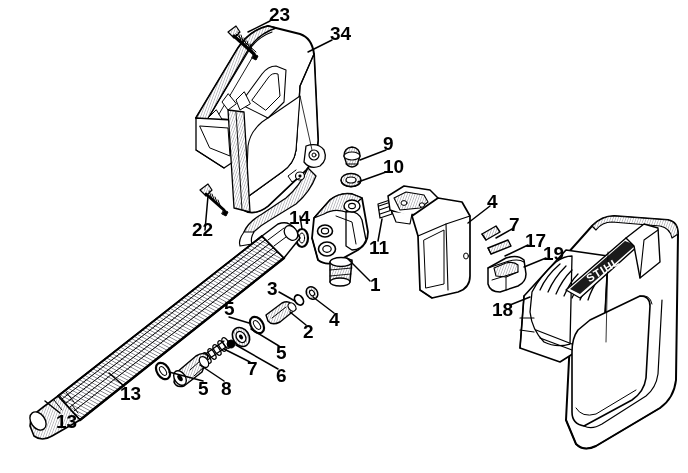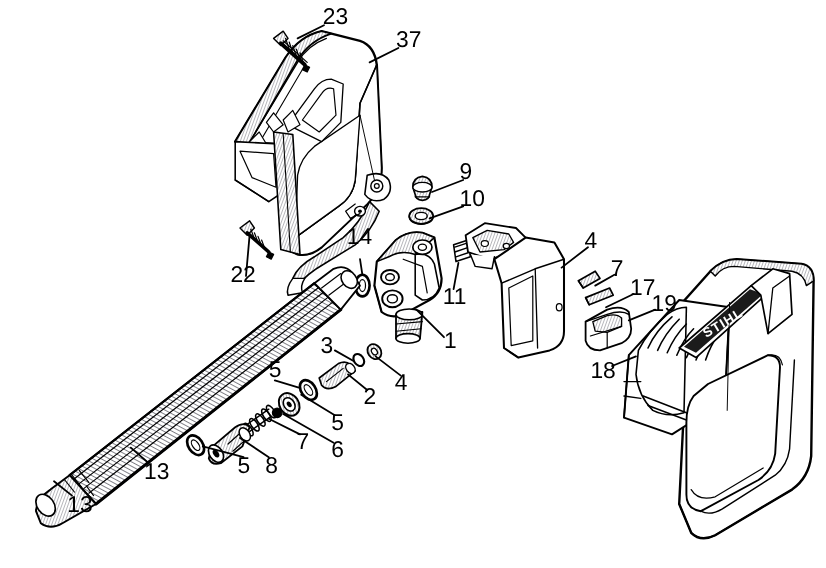--- a/index.html
+++ b/index.html
@@ -1,20 +1,20 @@
 <!DOCTYPE html>
 <html><head>
 <meta charset="utf-8">
 <style>
   html,body{margin:0;padding:0;background:#ffffff;}
   #stage{position:relative;width:688px;height:473px;background:#fff;
          font-family:"Liberation Sans",sans-serif;overflow:hidden;}
   #art{position:absolute;inset:0;}
   .callout{position:absolute;font-family:"Liberation Sans",sans-serif;
-           font-weight:normal;font-size:19px;color:#000;line-height:1;
+           font-weight:bold;font-size:19px;color:#000;line-height:1;
            letter-spacing:0px;white-space:nowrap;}
   .brand{position:absolute;font-family:"Liberation Sans",sans-serif;
          font-weight:bold;font-size:11px;color:#fff;letter-spacing:1px;
          white-space:nowrap;}
 </style>
 </head>
 <body>
 
 <div id="stage">
 
@@ -347,26 +347,26 @@
         <path d="M512 229 L496 238"></path>
         <path d="M528 245 L505 256"></path>
         <path d="M546 258 L524 267"></path>
         <path d="M510 305 L530 297"></path>
       </g>
 
     </g>
   </svg>
 
   <div class="callout" style="left:269px;top:5px">23</div>
-  <div class="callout" style="left:330px;top:24px">37</div>
+  <div class="callout" style="left:330px;top:24px">34</div>
   <div class="callout" style="left:192px;top:220px">22</div>
   <div class="callout" style="left:383px;top:134px">9</div>
   <div class="callout" style="left:383px;top:157px">10</div>
   <div class="callout" style="left:369px;top:238px">11</div>
-  <div class="callout" style="left:289px;top:188px">14</div>
+  <div class="callout" style="left:289px;top:208px">14</div>
   <div class="callout" style="left:370px;top:275px">1</div>
   <div class="callout" style="left:303px;top:322px">2</div>
   <div class="callout" style="left:267px;top:279px">3</div>
   <div class="callout" style="left:329px;top:310px">4</div>
   <div class="callout" style="left:224px;top:299px">5</div>
   <div class="callout" style="left:276px;top:343px">5</div>
   <div class="callout" style="left:276px;top:366px">6</div>
   <div class="callout" style="left:247px;top:359px">7</div>
   <div class="callout" style="left:221px;top:379px">8</div>
   <div class="callout" style="left:198px;top:379px">5</div>

